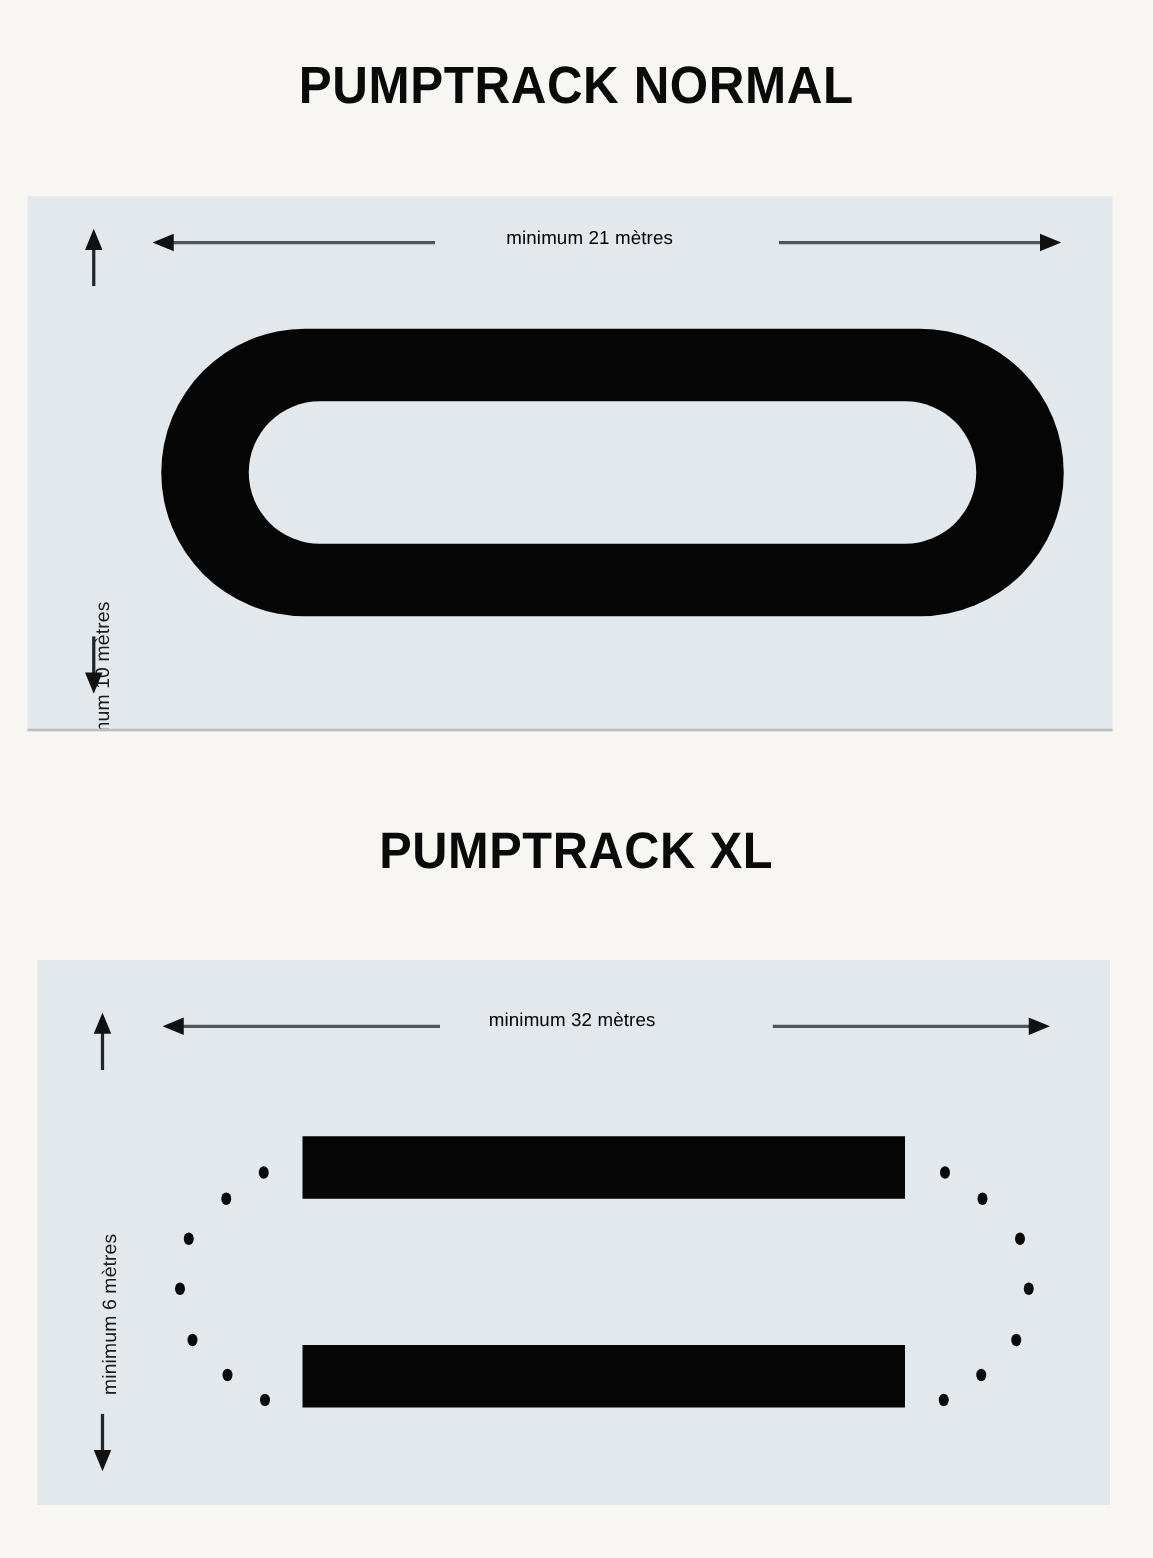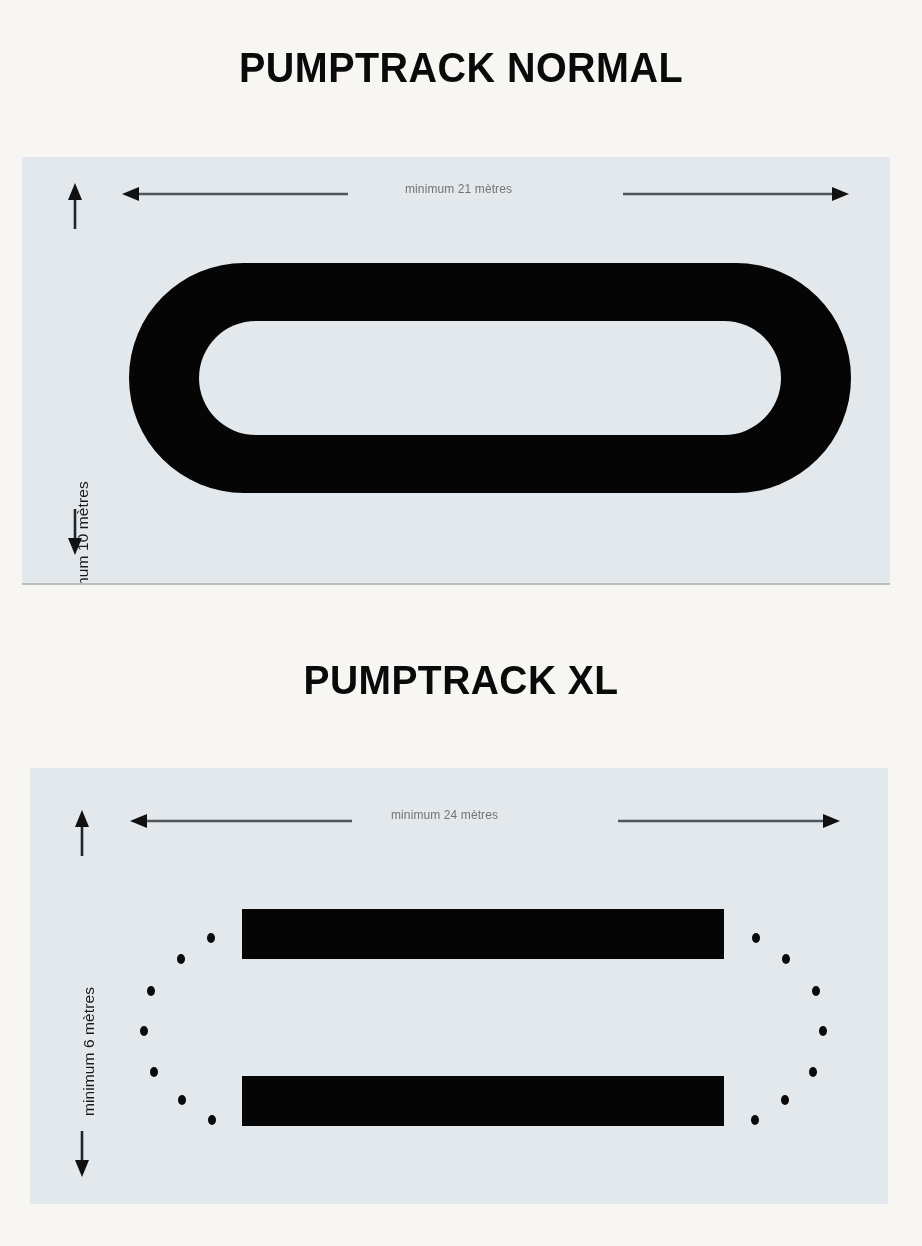--- a/index.html
+++ b/index.html
@@ -60,22 +60,22 @@
   #panel-xl {
     left: 30px;
     top: 768px;
     width: 858px;
     height: 436px;
   }
 
   
   .dim-label-h {
     position: absolute;
-    font-size: 12px;
-    color: #737373;
+    font-size: 15px;
+    color: #000000;
     white-space: nowrap;
     font-family: "Liberation Sans", sans-serif;
     letter-spacing: 0.1px;
   }
   .dim-label-v {
     position: absolute;
     font-size: 15.5px;
     color: #1b1b1b;
     white-space: nowrap;
     font-family: "Liberation Sans", sans-serif;
@@ -152,21 +152,21 @@
     <div>
       <div class="oval-track" style="left: 107px; top: 106px; width: 722px; height: 230px; border-radius: 115px;"></div>
       <div class="oval-inner" style="left: 177px; top: 164px; width: 582px; height: 114px; border-radius: 57px;"></div>
     </div>
   </div>
 
   <div class="section-title" id="title-2">PUMPTRACK XL</div>
 
   <div class="panel" id="panel-xl">
 
-    <div class="dim-label-h" style="left: 361px; top: 40px;">minimum 24 mètres</div>
+    <div class="dim-label-h" style="left: 361px; top: 40px;">minimum 32 mètres</div>
 
     <div class="arrow" style="left: 100px; top: 45px;">
       <svg width="222" height="16" viewBox="0 0 222 16">
         <line x1="14" y1="8" x2="222" y2="8" stroke="#4f5558" stroke-width="2.6"></line>
         <polygon points="0,8 17,1 17,15" fill="#111"></polygon>
       </svg>
     </div>
 
     <div class="arrow" style="left: 588px; top: 45px;">
       <svg width="222" height="16" viewBox="0 0 222 16">

